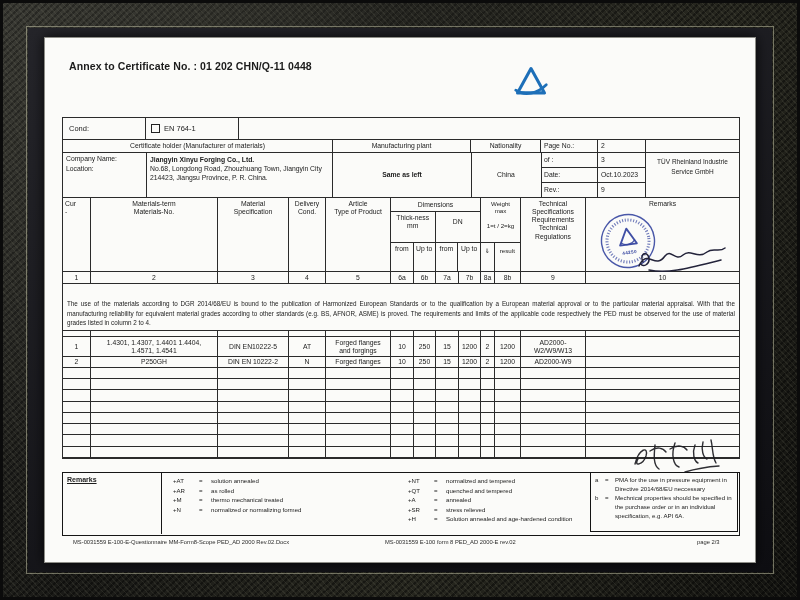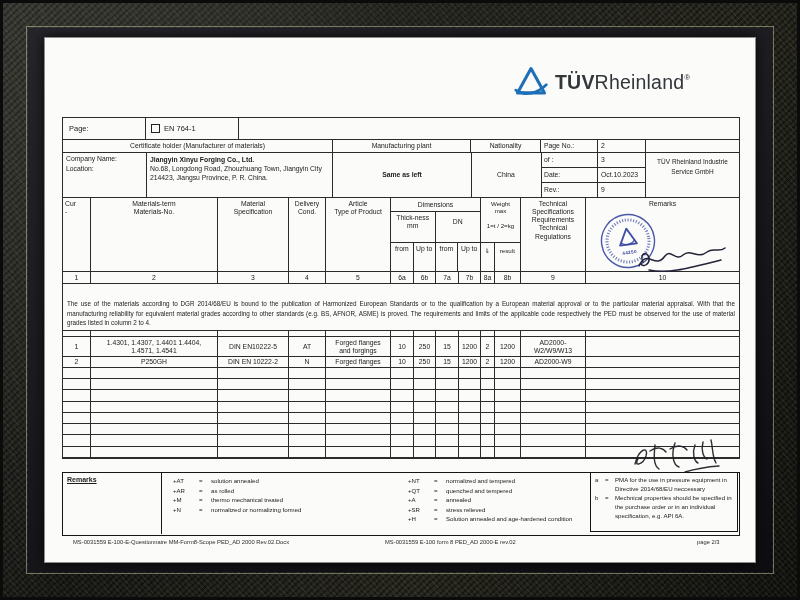--- a/index.html
+++ b/index.html
@@ -49,35 +49,33 @@
 </head>
 <body>
 
 <div class="scene">
   <div class="frame-tex"></div>
   <div class="frame-line"></div>
   <div class="frame-dark"></div>
 
   <div class="page">
 
+    <div class="abs annex">Annex to Certificate No. : 01 202 CHN/Q-11 0448</div>
 
     <div class="abs logo">
       <svg class="logo-tri" viewBox="0 0 40 40">
         <path d="M20,4 L35,31 L5,31 Z" fill="none" stroke="#1d6fb8" stroke-width="3.4" stroke-linejoin="round"></path>
         <path d="M3,28 C13,35 27,32 37,22" fill="none" stroke="#1d6fb8" stroke-width="3" stroke-linecap="round"></path>
       </svg>
-      <div class="logo-text">
-        <span class="lt-b">TÜV</span><span>Rheinland</span><span class="lt-reg">®</span>
-      </div>
     </div>
 
     <div class="abs dtable">
 
       <div class="r" style="top:0;height:22px">
-        <div style="width:83px;display:flex;align-items:center;padding-left:6px;font-size:7.5px">Page:</div>
+        <div style="width:83px;display:flex;align-items:center;padding-left:6px;font-size:7.5px">Cond:</div>
         <div class="opt" style="width:93px">
           <span class="cb"></span>
           <span>EN 764-1</span>
         </div>
       </div>
 
       <div class="r" style="top:22px;height:13px">
         <div class="cc" style="width:270px">Certificate holder (Manufacturer of materials)</div>
         <div class="cc" style="width:138px">Manufacturing plant</div>
         <div class="cc" style="width:70px">Nationality</div>

